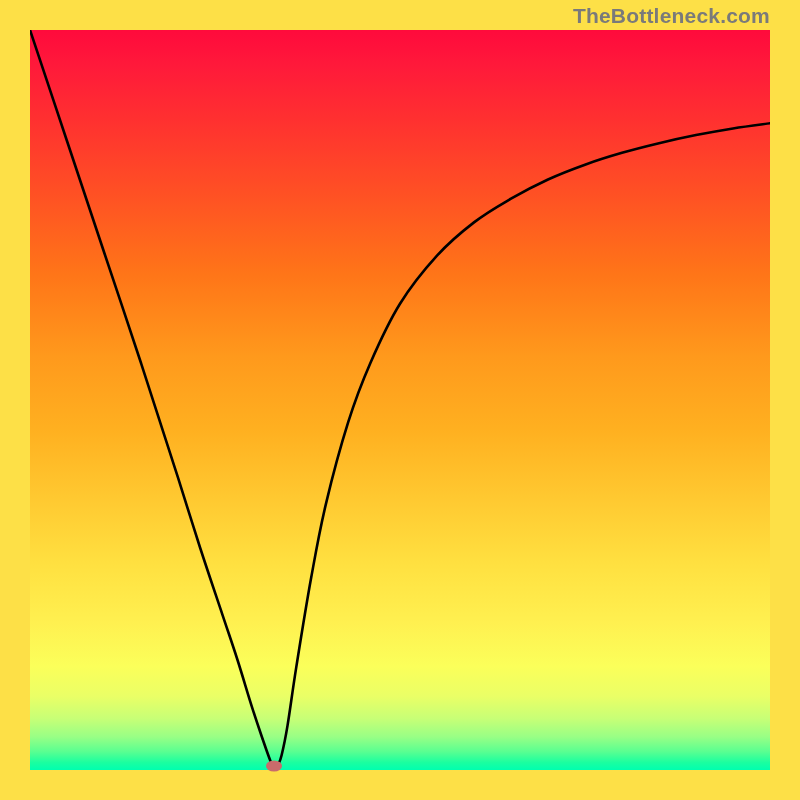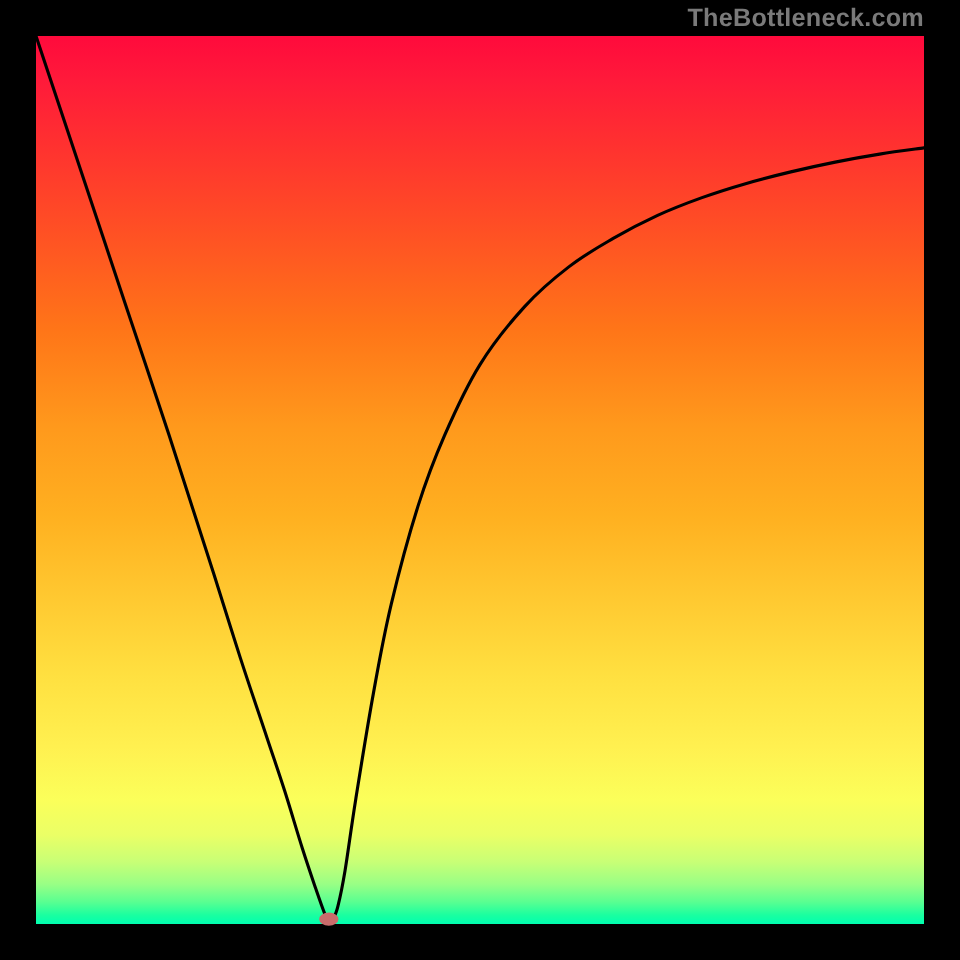--- a/index.html
+++ b/index.html
@@ -7,21 +7,21 @@
     padding: 0;
     width: 800px;
     height: 800px;
     overflow: hidden;
     font-family: Arial, sans-serif;
   }
   .chart-container {
     position: relative;
     width: 800px;
     height: 800px;
-    background: #000000;
+    background: #fde047;
   }
   .plot-area {
     position: absolute;
     left: 30px;
     top: 30px;
     width: 740px;
     height: 740px;
     background: linear-gradient(to bottom,
       #ff0a3c 0%,
       #ff1a3a 5%,

